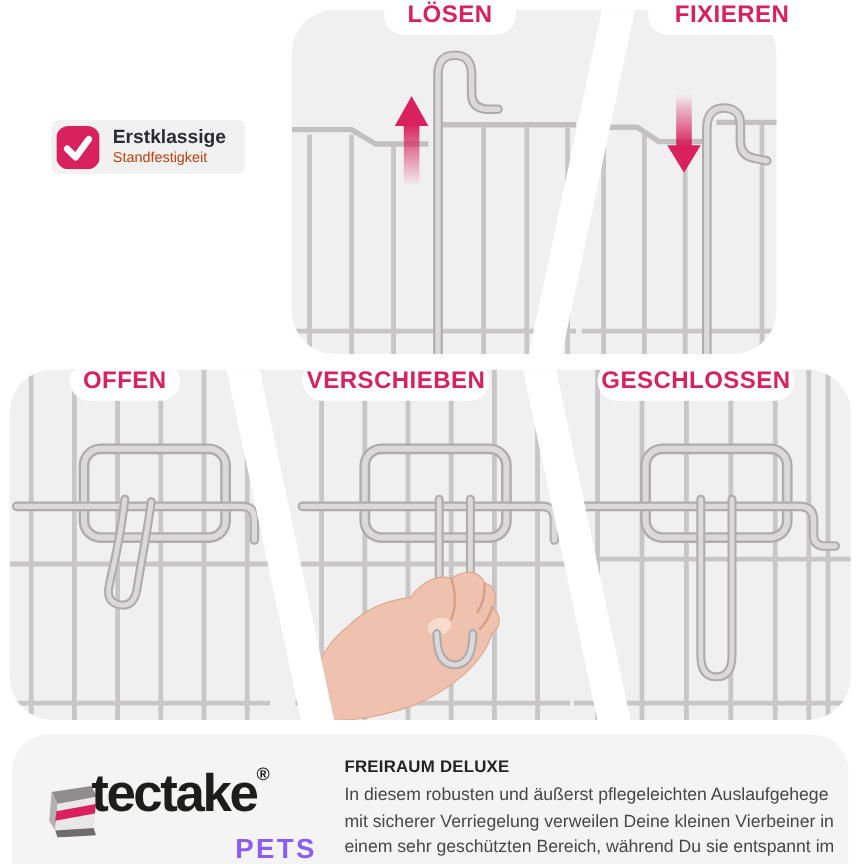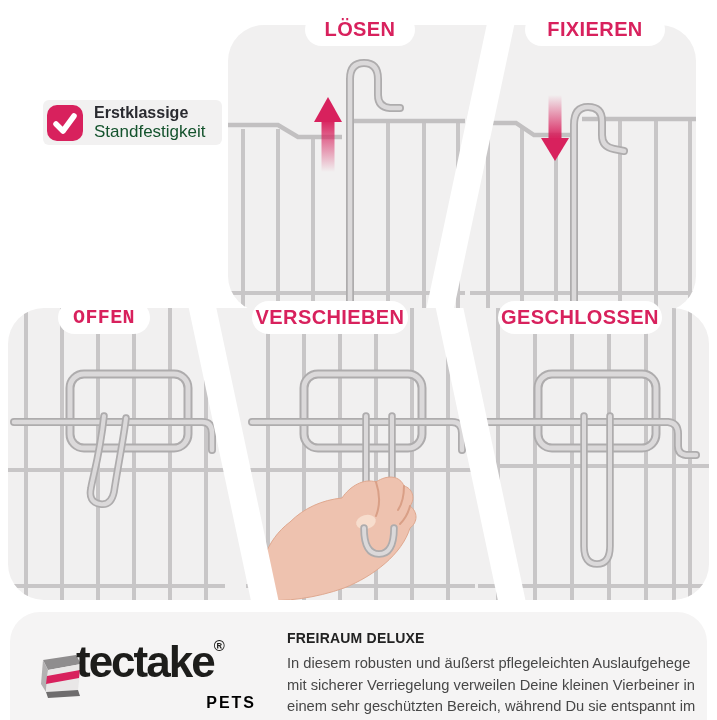--- a/index.html
+++ b/index.html
@@ -6,52 +6,52 @@
   .canvas{position:relative;width:717px;height:720px;background:#ffffff;overflow:hidden;
           font-family:"Liberation Sans",sans-serif;}
 
   
   .badge{position:absolute;display:flex;align-items:center;gap:11px;background:#f2f1f1;
          border-radius:6px;height:45px;padding:4px 16px 4px 4px;box-sizing:border-box;}
   .badge1{left:43px;top:100px;}
   .badge2{left:15px;top:166px;}
   .check-wrap{width:36px;height:36px;flex:0 0 auto;}
   .badge-title{font-size:16px;font-weight:bold;color:#2a2a30;line-height:1.15;}
-  .badge-sub{font-size:17px;color:#14532d;line-height:1.15;}
+  .badge-sub{font-size:12px;color:#c2410c;line-height:1.15;}
 
   
   .row{position:absolute;}
   .row-bg{position:absolute;inset:0;background:#f1f0f0;border-radius:36px;overflow:hidden;}
   .scene{position:absolute;top:0;}
   .stripe{position:absolute;top:-40px;width:27px;height:390px;background:#ffffff;}
-  .top-row{left:228px;top:8px;width:468px;height:287px;margin-top:17px;}
+  .top-row{left:243px;top:8px;width:404px;height:287px;}
   .mid-row{left:8px;top:308px;width:701px;height:292px;}
   .stripe-top{left:226px;transform:rotate(12deg);}
   .stripe-m1{left:214px;transform:rotate(-12deg);}
   .stripe-m2{left:461px;transform:rotate(-12deg);}
 
   .pill{position:absolute;height:33px;background:#ffffff;border-radius:17px;display:flex;
         align-items:center;justify-content:center;font-weight:bold;font-size:20px;
         color:#d8215d;letter-spacing:.4px;white-space:nowrap;}
   .pill-loesen{left:77px;top:-12px;width:110px;}
   .pill-fixieren{left:297px;top:-12px;width:140px;}
-  .pill-offen{left:50px;top:-7px;width:92px;font-family:Liberation Mono, monospace;}
+  .pill-offen{left:50px;top:-7px;width:92px;}
   .pill-verschieben{left:244px;top:-7px;width:156px;}
   .pill-geschlossen{left:490px;top:-7px;width:164px;}
 
   
   .bottom-box{position:absolute;left:10px;top:612px;width:697px;height:110px;
               background:#f5f4f4;border-radius:30px 30px 0 0;}
   .logo{position:absolute;left:30px;top:30px;width:235px;height:72px;}
   .cube{position:absolute;left:0px;top:10px;}
   .wordmark{position:absolute;left:36px;top:-4px;font-size:44px;font-weight:bold;
             color:#1d1d1b;letter-spacing:-2px;line-height:1.1;}
   .reg{font-size:15px;vertical-align:26px;letter-spacing:0;}
   .sub-brand{position:absolute;left:156px;top:52px;width:60px;text-align:right;
-             font-size:16px;font-weight:bold;color:#000000;letter-spacing:2px;}
+             font-size:23px;font-weight:bold;color:#8b5cf6;letter-spacing:2px;}
   .text-block{position:absolute;left:277px;top:18px;width:422px;}
   .fr-heading{font-size:14px;font-weight:bold;color:#222222;margin:0 0 7px 0;letter-spacing:.2px;}
   .fr-body{font-size:14.7px;color:#474747;line-height:1.47;margin:0;}
 </style>
 </head>
 <body>
 
 <div class="canvas">
 
   <div class="badge badge1">

